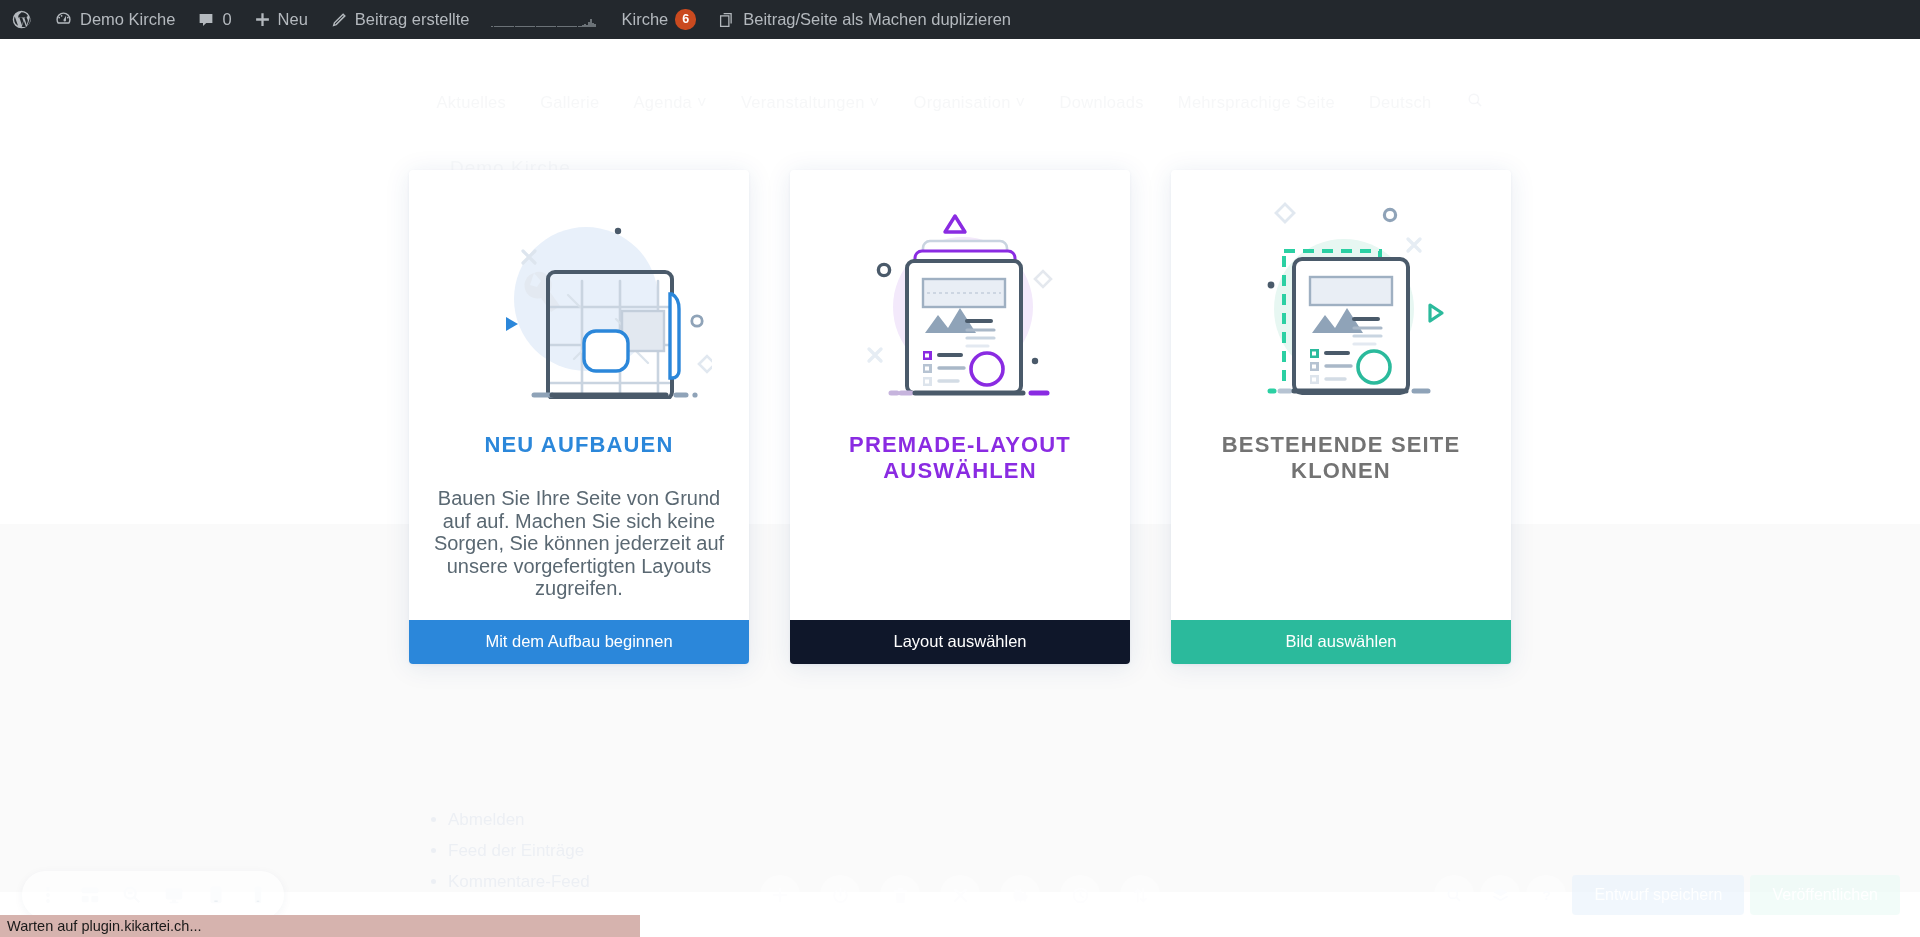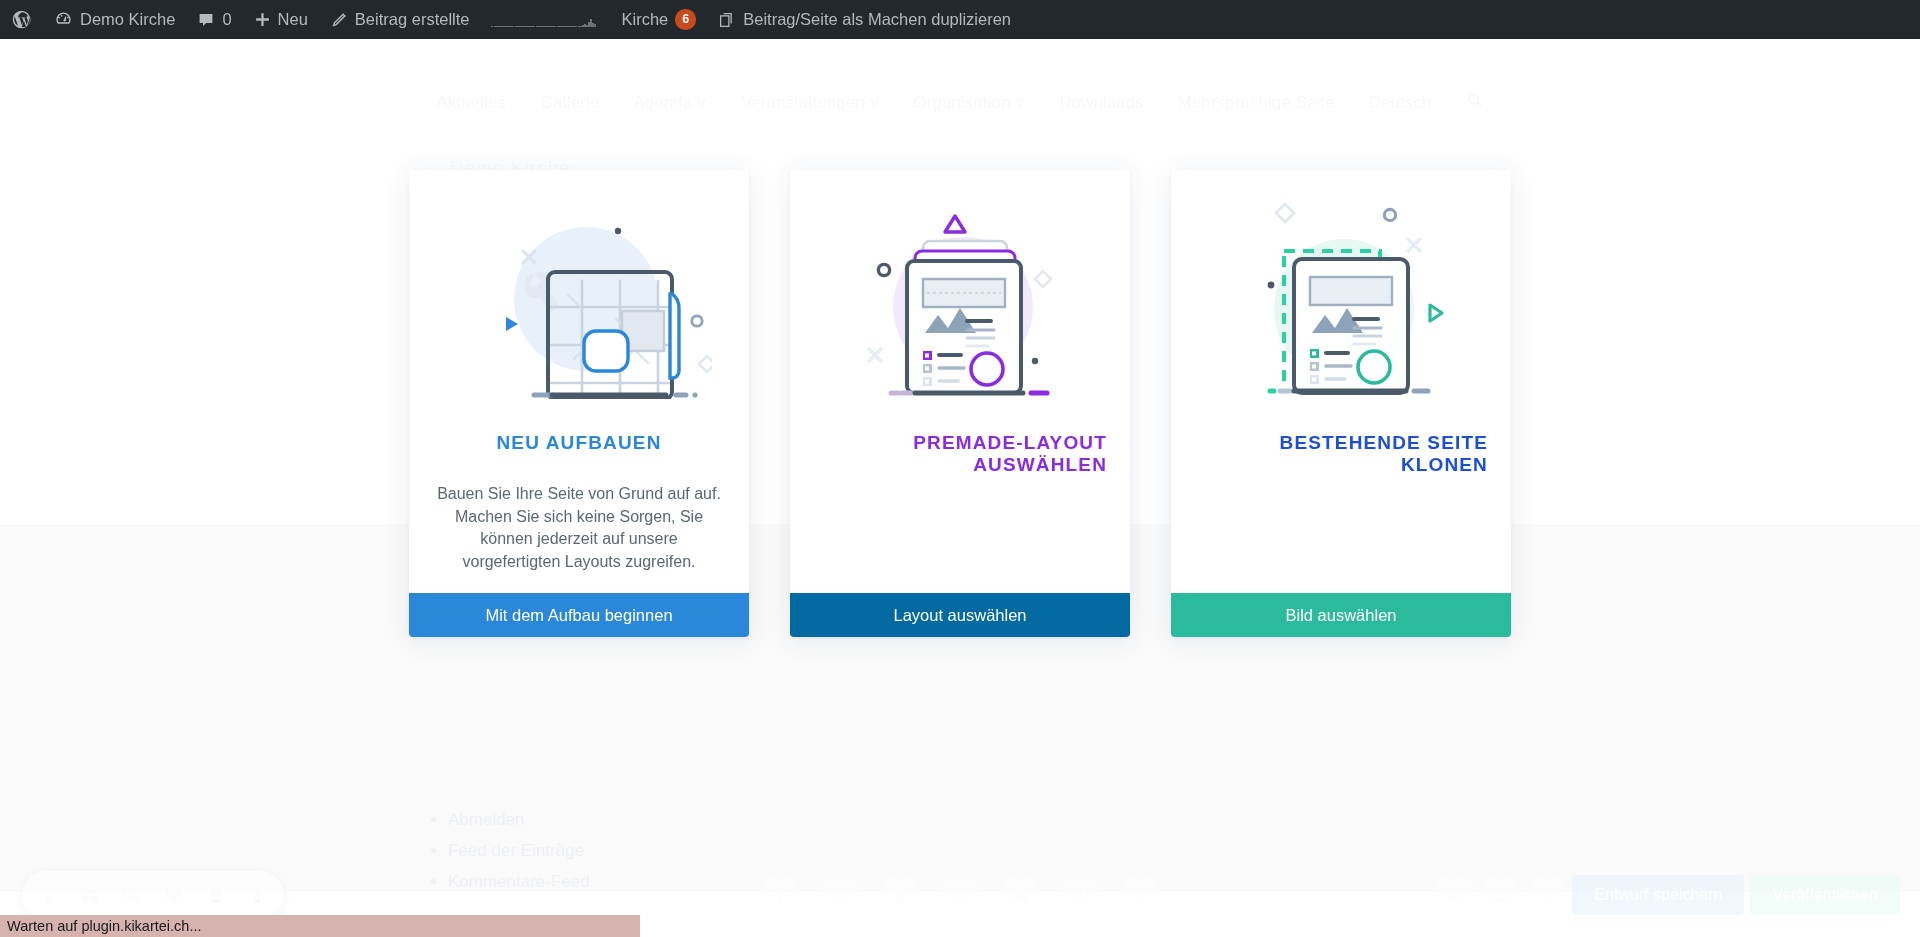--- a/index.html
+++ b/index.html
@@ -80,37 +80,37 @@
     width: 340px; background: #ffffff; border-radius: 4px;
     box-shadow: 0 3px 26px rgba(26,70,130,0.10), 0 1px 3px rgba(26,70,130,0.06);
     display: flex; flex-direction: column; overflow: hidden;
   }
   .card-body {
     flex: 1 1 auto; display: flex; flex-direction: column; align-items: center;
     padding: 0 23px;
   }
   .card-art { height: 258px; display: flex; align-items: center; justify-content: center; width: 100%; }
   .card-title {
-    font-size: 19px; font-weight: 700; letter-spacing: 1.15px;
-    text-transform: uppercase; text-align: right; margin-top: 4px;
+    font-size: 22px; font-weight: 700; letter-spacing: 1.15px;
+    text-transform: uppercase; text-align: center; margin-top: 4px;
   }
   .card-desc {
-    margin-top: 29px; font-size: 16px; line-height: 22.5px;
+    margin-top: 29px; font-size: 20px; line-height: 22.5px;
     color: #5a6872; text-align: center;
   }
   .card-cta {
     height: 44px; display: flex; align-items: center; justify-content: center;
     color: #fff; font-size: 16.5px; cursor: pointer; user-select: none;
     border: none; width: 100%; font-family: inherit;
   }
   .t-blue   { color: #2b87da; }
   .t-purple { color: #8a2be2; }
-  .t-teal   { color: #1d4ed8; }
+  .t-teal   { color: #737373; }
   .b-blue   { background: #2b87da; margin-top: 20px; }
-  .b-purple { background: #0369a1; }
+  .b-purple { background: #0f172a; }
   .b-teal   { background: #2bba9c; }
 
   
   #builder-bar { position: absolute; left: 0; top: 867px; width: 1920px; height: 55px; z-index: 30; }
   #bar-left {
     position: absolute; left: 22px; top: 4px; height: 48px;
     background: rgba(255,255,255,0.62); border-radius: 24px;
     display: flex; align-items: center; padding: 0 6px; gap: 2px;
     box-shadow: 0 2px 10px rgba(40,60,90,0.05);
   }

